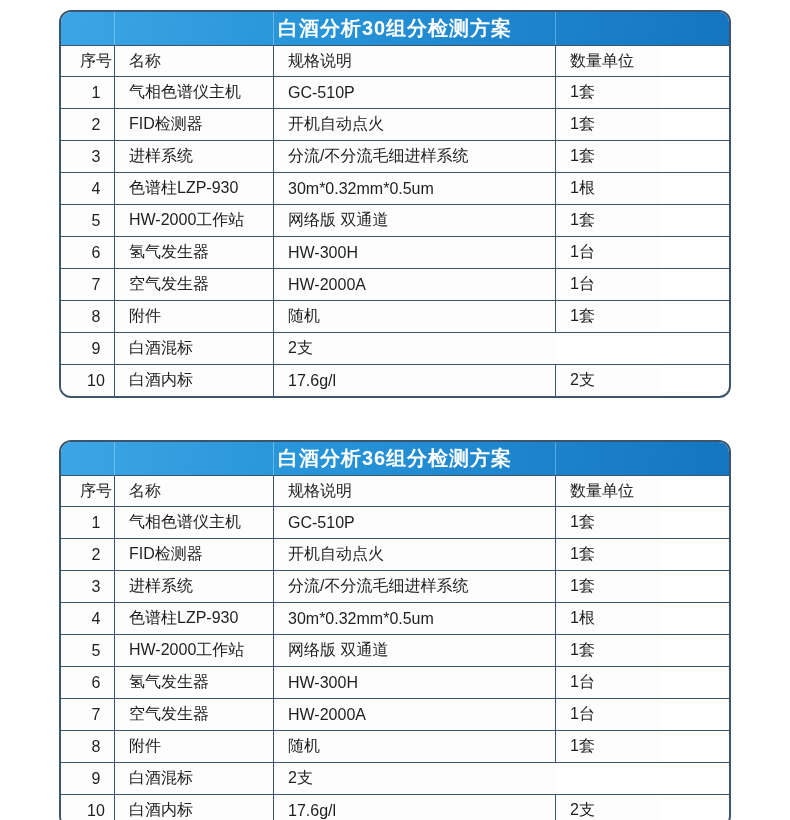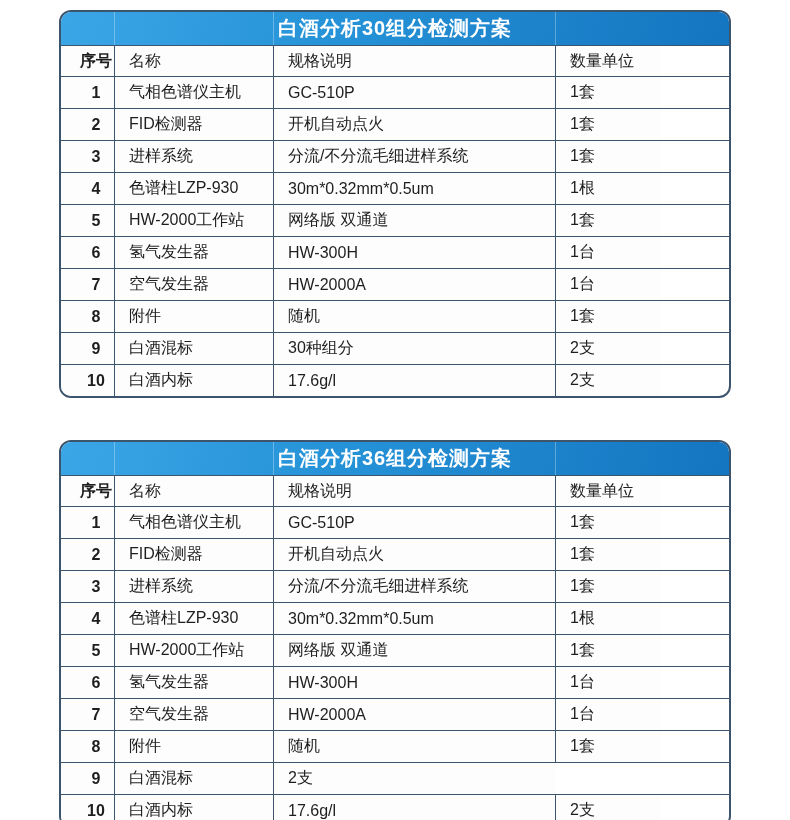--- a/index.html
+++ b/index.html
@@ -57,21 +57,21 @@
     display: flex;
     align-items: center;
     font-size: 16px;
     padding-left: 14px;
     border-left: 1px solid #3d556c;
     white-space: nowrap;
     overflow: hidden;
     background: #fdfdfe;
   }
   .grid .cell:first-child { border-left: none; }
-  .grid .cell.no { justify-content: center; padding-left: 17px; font-weight: bold; }
+  .grid .cell.no { justify-content: center; padding-left: 17px; }
   .grid.header .cell { height: 30px; }
 </style>
 </head>
 <body>
 
 <section class="scheme-table first">
   <div class="title-bar">
     <span class="title-divider d1"></span>
     <span class="title-divider d2"></span>
     <span class="title-divider d3"></span>
@@ -137,21 +137,20 @@
       <div class="grid row">
         <div class="cell no">8</div>
         <div class="cell">附件</div>
         <div class="cell">随机</div>
         <div class="cell">1套</div>
       </div>
 
       <div class="grid row">
         <div class="cell no">9</div>
         <div class="cell">白酒混标</div>
-        <div class="cell">30种组分</div>
         <div class="cell">2支</div>
       </div>
 
       <div class="grid row">
         <div class="cell no">10</div>
         <div class="cell">白酒内标</div>
         <div class="cell">17.6g/l</div>
         <div class="cell">2支</div>
       </div>
     </div>

